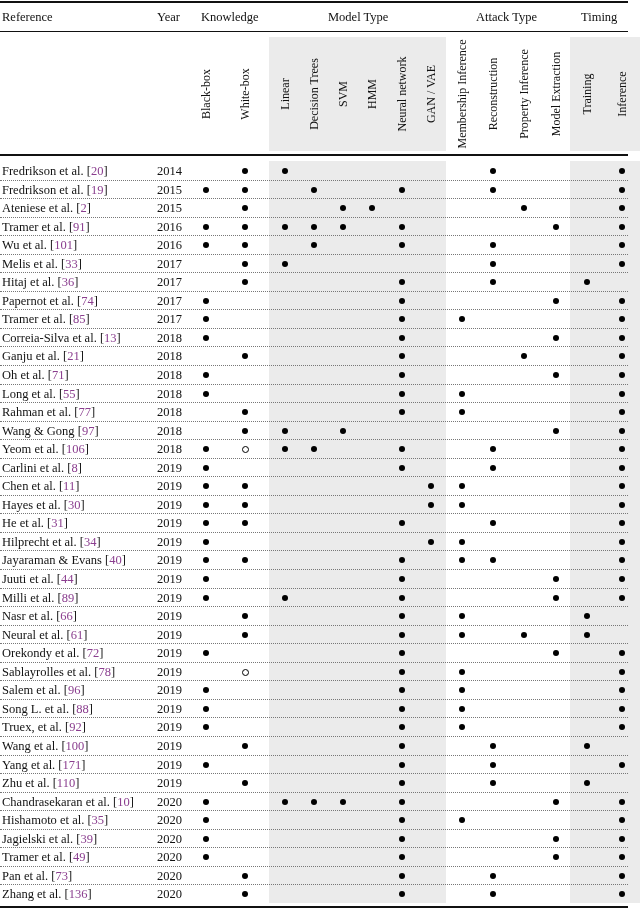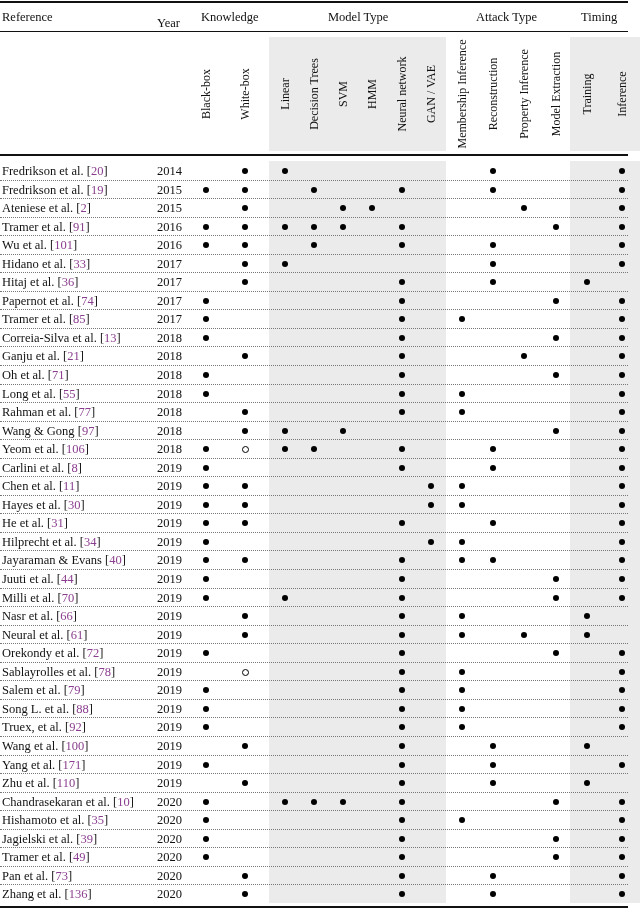--- a/index.html
+++ b/index.html
@@ -34,21 +34,21 @@
 <div class="rule thick" style="top:154px;"></div>
 <div class="rule thick" style="top:906px;"></div>
 
 <div class="band" style="left:269px; width:177px; top:37px; height:114px;"></div>
 <div class="band" style="left:570px; width:70px; top:37px; height:114px;"></div>
 <div class="band" style="left:269px; width:177px; top:161px; height:742px;"></div>
 <div class="band" style="left:570px; width:70px; top:161px; height:742px;"></div>
 
 <div id="group-headers">
     <div class="hdr" style="left: 2px;">Reference</div>
-    <div class="hdr" style="left: 157px; margin-top: 6px;">Year</div>
+    <div class="hdr" style="left: 157px;">Year</div>
     <div class="hdr" style="left: 201px;">Knowledge</div>
     <div class="hdr" style="left: 328px;">Model Type</div>
     <div class="hdr" style="left: 476px;">Attack Type</div>
     <div class="hdr" style="left: 581px;">Timing</div>
   </div>
 
 <div id="col-headers">
     <div class="vlabel" style="left: 198px;">
       <span>Black-box</span>
     </div>
@@ -142,21 +142,21 @@
       <div class="year">2016</div>
       <div class="mark" style="left: 206px;"></div>
       <div class="mark" style="left: 245px;"></div>
       <div class="mark" style="left: 314px;"></div>
       <div class="mark" style="left: 402px;"></div>
       <div class="mark" style="left: 493px;"></div>
       <div class="mark" style="left: 622px;"></div>
       <div class="sep"></div>
     </div>
     <div class="row">
-      <div class="ref"><span>Hidano et al. [</span><span class="cite">33</span><span>]</span></div>
+      <div class="ref"><span>Melis et al. [</span><span class="cite">33</span><span>]</span></div>
       <div class="year">2017</div>
       <div class="mark" style="left: 245px;"></div>
       <div class="mark" style="left: 285px;"></div>
       <div class="mark" style="left: 493px;"></div>
       <div class="mark" style="left: 622px;"></div>
       <div class="sep"></div>
     </div>
     <div class="row">
       <div class="ref"><span>Hitaj et al. [</span><span class="cite">36</span><span>]</span></div>
       <div class="year">2017</div>
@@ -313,21 +313,21 @@
     <div class="row">
       <div class="ref"><span>Juuti et al. [</span><span class="cite">44</span><span>]</span></div>
       <div class="year">2019</div>
       <div class="mark" style="left: 206px;"></div>
       <div class="mark" style="left: 402px;"></div>
       <div class="mark" style="left: 556px;"></div>
       <div class="mark" style="left: 622px;"></div>
       <div class="sep"></div>
     </div>
     <div class="row">
-      <div class="ref"><span>Milli et al. [</span><span class="cite">70</span><span>]</span></div>
+      <div class="ref"><span>Milli et al. [</span><span class="cite">89</span><span>]</span></div>
       <div class="year">2019</div>
       <div class="mark" style="left: 206px;"></div>
       <div class="mark" style="left: 285px;"></div>
       <div class="mark" style="left: 402px;"></div>
       <div class="mark" style="left: 556px;"></div>
       <div class="mark" style="left: 622px;"></div>
       <div class="sep"></div>
     </div>
     <div class="row">
       <div class="ref"><span>Nasr et al. [</span><span class="cite">66</span><span>]</span></div>
@@ -360,21 +360,21 @@
     <div class="row">
       <div class="ref"><span>Sablayrolles et al. [</span><span class="cite">78</span><span>]</span></div>
       <div class="year">2019</div>
       <div class="mark open" style="left: 245px;"></div>
       <div class="mark" style="left: 402px;"></div>
       <div class="mark" style="left: 462px;"></div>
       <div class="mark" style="left: 622px;"></div>
       <div class="sep"></div>
     </div>
     <div class="row">
-      <div class="ref"><span>Salem et al. [</span><span class="cite">79</span><span>]</span></div>
+      <div class="ref"><span>Salem et al. [</span><span class="cite">96</span><span>]</span></div>
       <div class="year">2019</div>
       <div class="mark" style="left: 206px;"></div>
       <div class="mark" style="left: 402px;"></div>
       <div class="mark" style="left: 462px;"></div>
       <div class="mark" style="left: 622px;"></div>
       <div class="sep"></div>
     </div>
     <div class="row">
       <div class="ref"><span>Song L. et al. [</span><span class="cite">88</span><span>]</span></div>
       <div class="year">2019</div>

